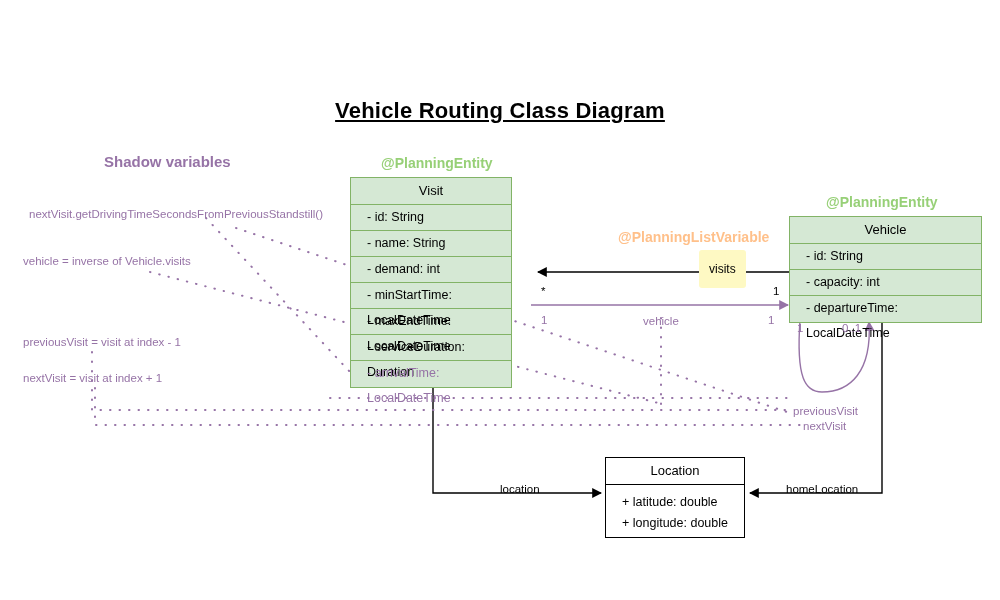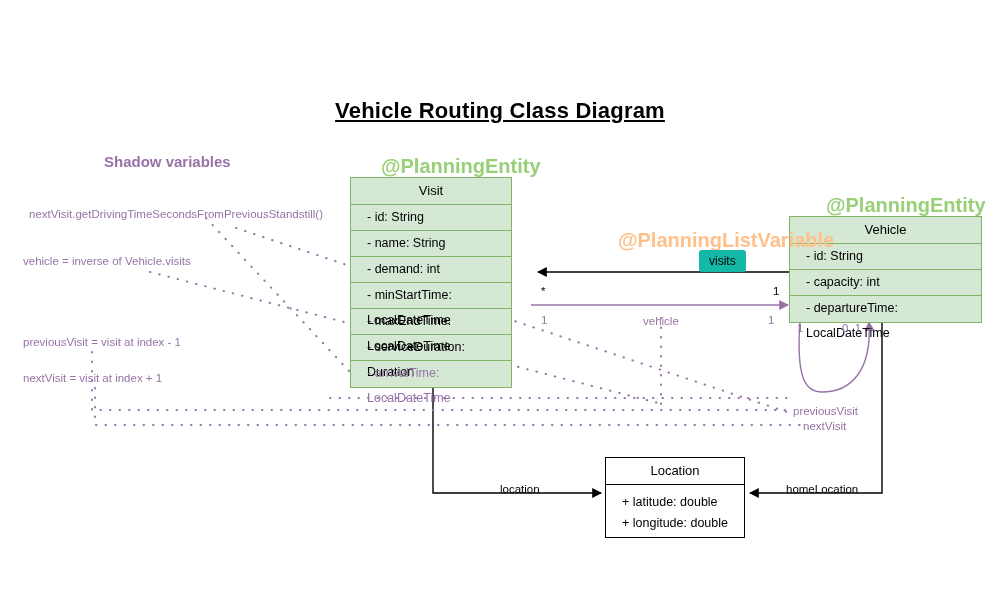--- a/index.html
+++ b/index.html
@@ -82,21 +82,21 @@
     border-bottom: none;
     font-size: 12.5px;
   }
   .class-attr.shadow {
     color: #9673a6;
   }
 
   
   .stereotype {
     position: absolute;
-    font-size: 20px;
+    font-size: 14px;
     font-weight: bold;
     color: #97d077;
     white-space: nowrap;
   }
   .stereotype.list-var {
     color: #ffc08a;
     text-align: right;
   }
 
   
@@ -118,23 +118,23 @@
   .edge-label {
     position: absolute;
     font-size: 11.5px;
     color: #000000;
     white-space: nowrap;
   }
   .edge-label.purple {
     color: #9673a6;
   }
   .edge-label.badge {
-    background: #14b8a6;
-    color: #000000;
-    padding: 4px 10px;
+    background: #fef9c3;
+    color: #000000;
+    padding: 12px 10px;
     border-radius: 3px;
     font-size: 12px;
   }
   .mult {
     position: absolute;
     font-size: 11.5px;
     color: #000000;
     white-space: nowrap;
   }
   .mult.purple {

